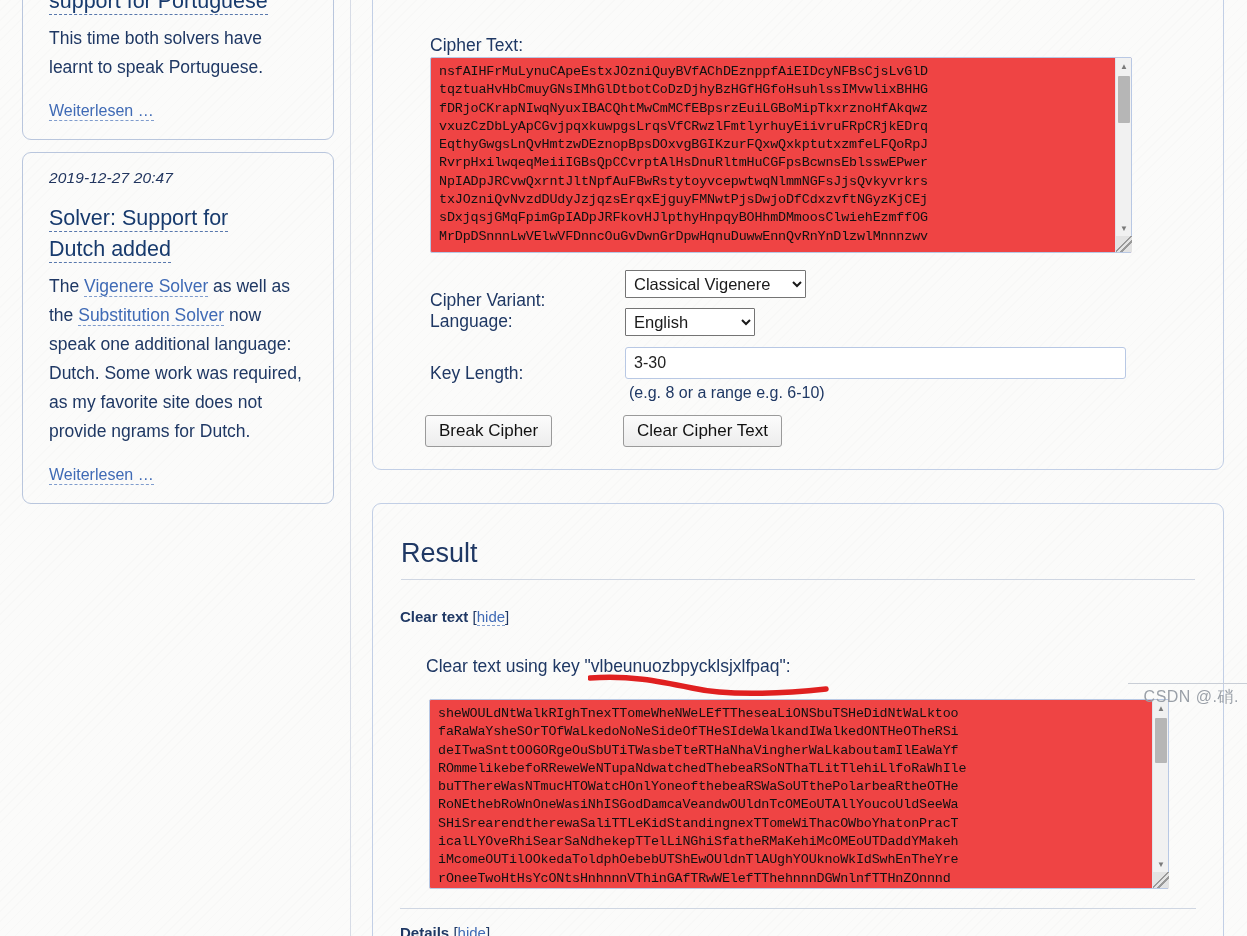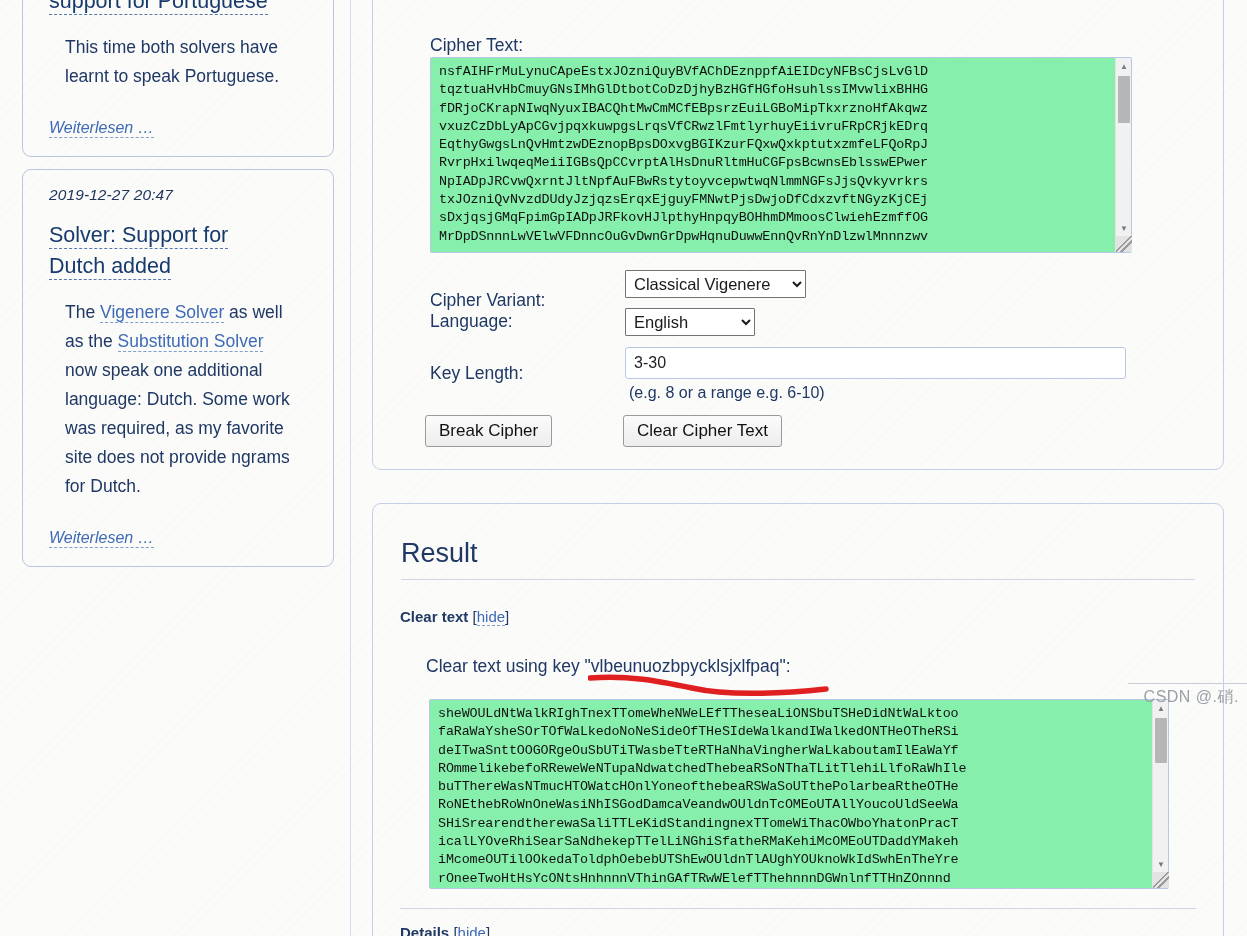--- a/index.html
+++ b/index.html
@@ -27,24 +27,24 @@
     font-style:italic;font-size:15.5px;color:#21355f;margin:2px 0 16px 0;
     letter-spacing:.1px;
   }
   .side-title{
     font-size:21.5px;line-height:31px;color:#173a6d;margin:0 0 7px 0;
     font-weight:400;
   }
   .side-title .lnk{
     border-bottom:1px dashed #5878ad;padding-bottom:1px;cursor:pointer;
   }
-  .side-body{font-size:17.5px;line-height:29px;color:#1f3864;margin:16px;}
+  .side-body{font-size:17.5px;line-height:29px;color:#1f3864;margin:0;}
   .side-body a{color:#3f6ab5;text-decoration:none;border-bottom:1px dashed #7f9ccd;}
   .more{
-    display:inline-block;margin-top:12px;font-style:italic;font-size:16px;
+    display:inline-block;margin-top:20px;font-size:16px;
     color:#3f6ab5;border-bottom:1px dashed #7f9ccd;cursor:pointer;
   }
 
   
   .col-divider{position:absolute;left:350px;top:0;width:1px;height:936px;background:#d7dce6;}
 
   
   .panel{
     position:absolute;left:372px;width:852px;
     border:1px solid #c2cfe6;border-radius:9px;box-sizing:border-box;
@@ -58,21 +58,21 @@
   }
   .panel-h-rule{height:1px;background:#cfd6e2;margin:0 28px 0 28px;}
 
   .field-label{font-size:17.5px;color:#1f3864;}
 
   .ta-wrap{position:relative;}
   textarea.cipher{
     box-sizing:border-box;
     font-family:"Liberation Mono","DejaVu Sans Mono",monospace;
     font-size:13.4px;line-height:18.3px;letter-spacing:-0.15px;
-    color:#111;background:#86efac;
+    color:#111;background:#ef4444;
     border:1px solid #b8c8e4;border-radius:2px;
     padding:5px 18px 5px 8px;resize:none;outline:none;
     white-space:pre;overflow:hidden;
   }
   
   .sb{
     position:absolute;top:1px;width:16px;background:#f1f1f1;
     border-left:1px solid #dfe3ea;box-sizing:border-box;
   }
   .sb .arrow{

